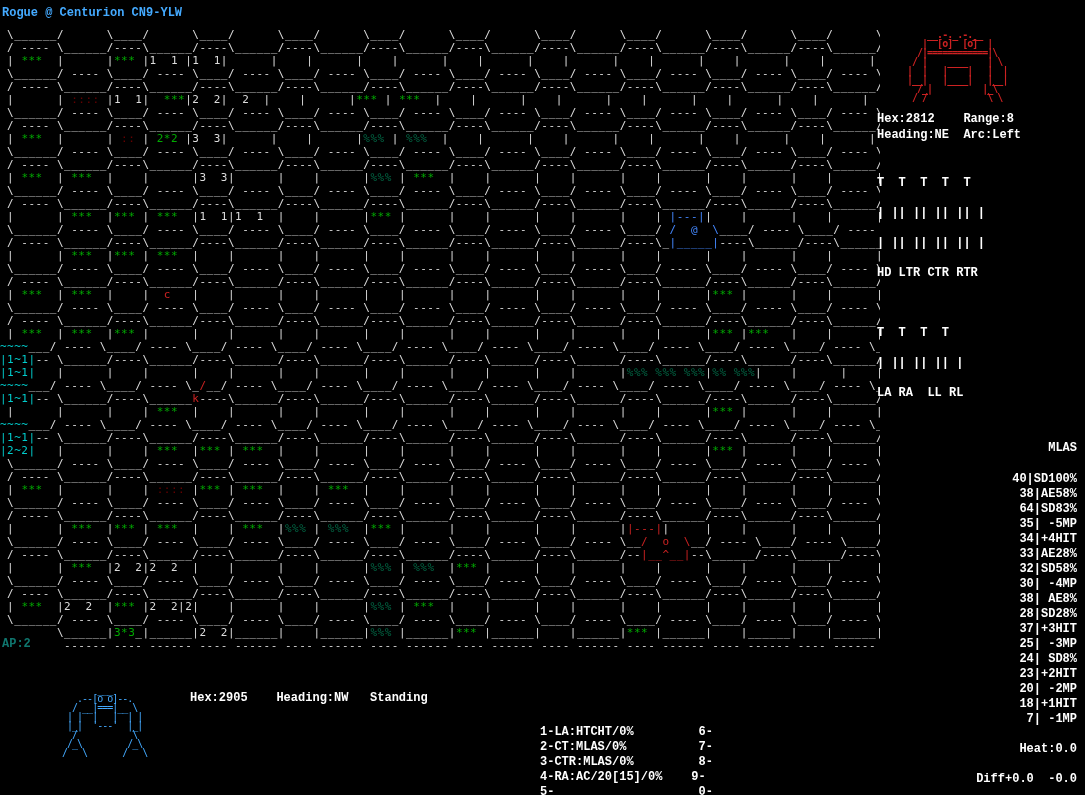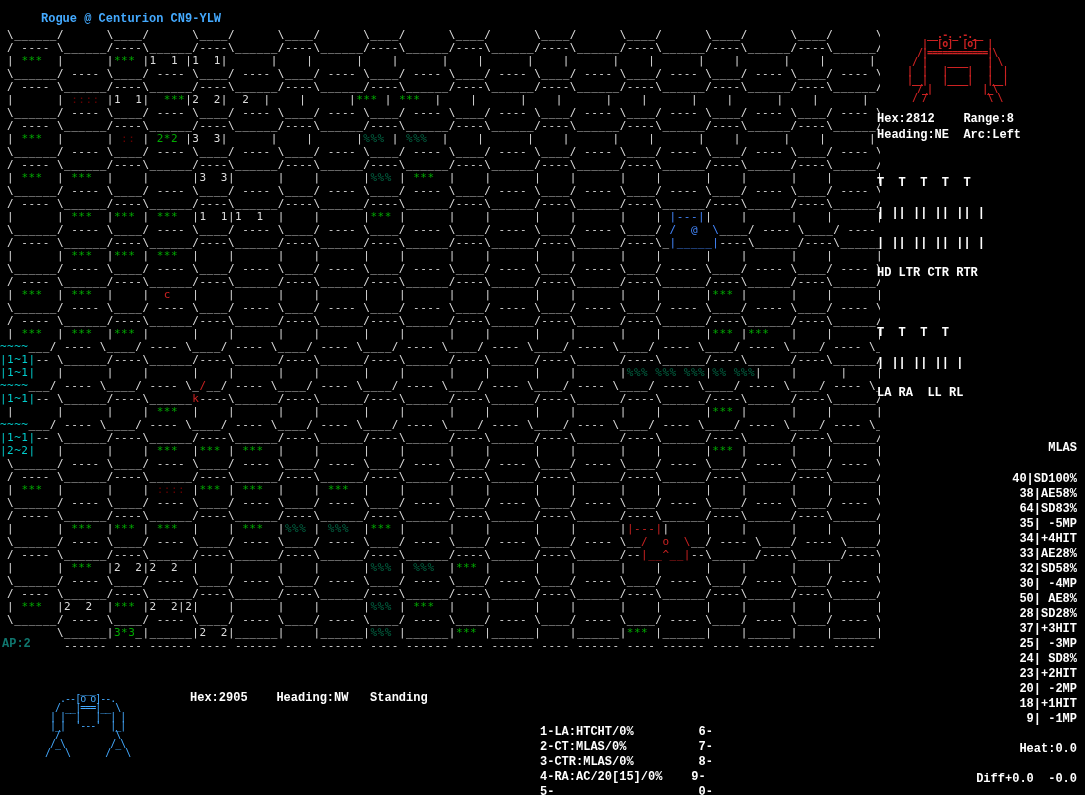--- a/index.html
+++ b/index.html
@@ -9,25 +9,24 @@
     font-family: "Courier New", monospace;
     font-size: 12px;
     line-height: 1.3;
     width: 1085px;
     height: 795px;
     overflow: hidden;
     position: relative;
   }
   .header {
     position: absolute;
-    top: 12px;
+    top: 6px;
     left: 0;
     right: 0;
     height: 14px;
-    margin-left: 39px;
   }
   .player-info { position: absolute; top: 0; left: 2px; color: #4af; font-weight: bold; }
   .target-info { position: absolute; top: 0; right: 8px; color: #c22; text-align: right; font-weight: bold; }
   .target-info div { white-space: pre; }
   .map {
     position: absolute;
     top: 15px;
     left: 0;
     width: 880px;
     height: 640px;
@@ -52,20 +51,21 @@
     width: 200px;
     color: #fff;
     font-weight: bold;
   }
   .mech-sprite {
     font-family: monospace;
     font-size: 10px;
     line-height: 9px;
     white-space: pre;
     letter-spacing: -1px;
+    margin-left: 17px;
   }
   .mech-red { color: #c22; margin: 0 0 10px 30px; }
   .mech-blue { color: #4af; }
   .target-stats { margin-top: 8px; white-space: pre; }
   .armor-block { margin-top: 18px; white-space: pre; line-height: 15px; }
   .armor-block .row { display: block; }
   .weapons-label { margin-top: 10px; text-align: right; }
 
   .stat-table {
     position: absolute;
@@ -202,29 +202,29 @@
 
 <div class="stat-table">
   <div>40|SD100%</div>
   <div>38|AE58%</div>
   <div>64|SD83%</div>
   <div>35| -5MP</div>
   <div>34|+4HIT</div>
   <div>33|AE28%</div>
   <div>32|SD58%</div>
   <div>30| -4MP</div>
-  <div>50| AE8%</div>
+  <div>38| AE8%</div>
   <div>28|SD28%</div>
   <div>37|+3HIT</div>
   <div>25| -3MP</div>
   <div>24| SD8%</div>
   <div>23|+2HIT</div>
   <div>20| -2MP</div>
   <div>18|+1HIT</div>
-  <div>9| -1MP</div>
+  <div>7| -1MP</div>
   <div>&nbsp;</div>
   <div>Heat:0.0</div>
   <div>&nbsp;</div>
   <div>Diff+0.0  -0.0</div>
 </div>
 
 <div class="bottom-panel">
   <div class="ap-label">AP:2</div>
   <div class="player-mech mech-sprite mech-blue">        ___  
     .--[o o]--.

